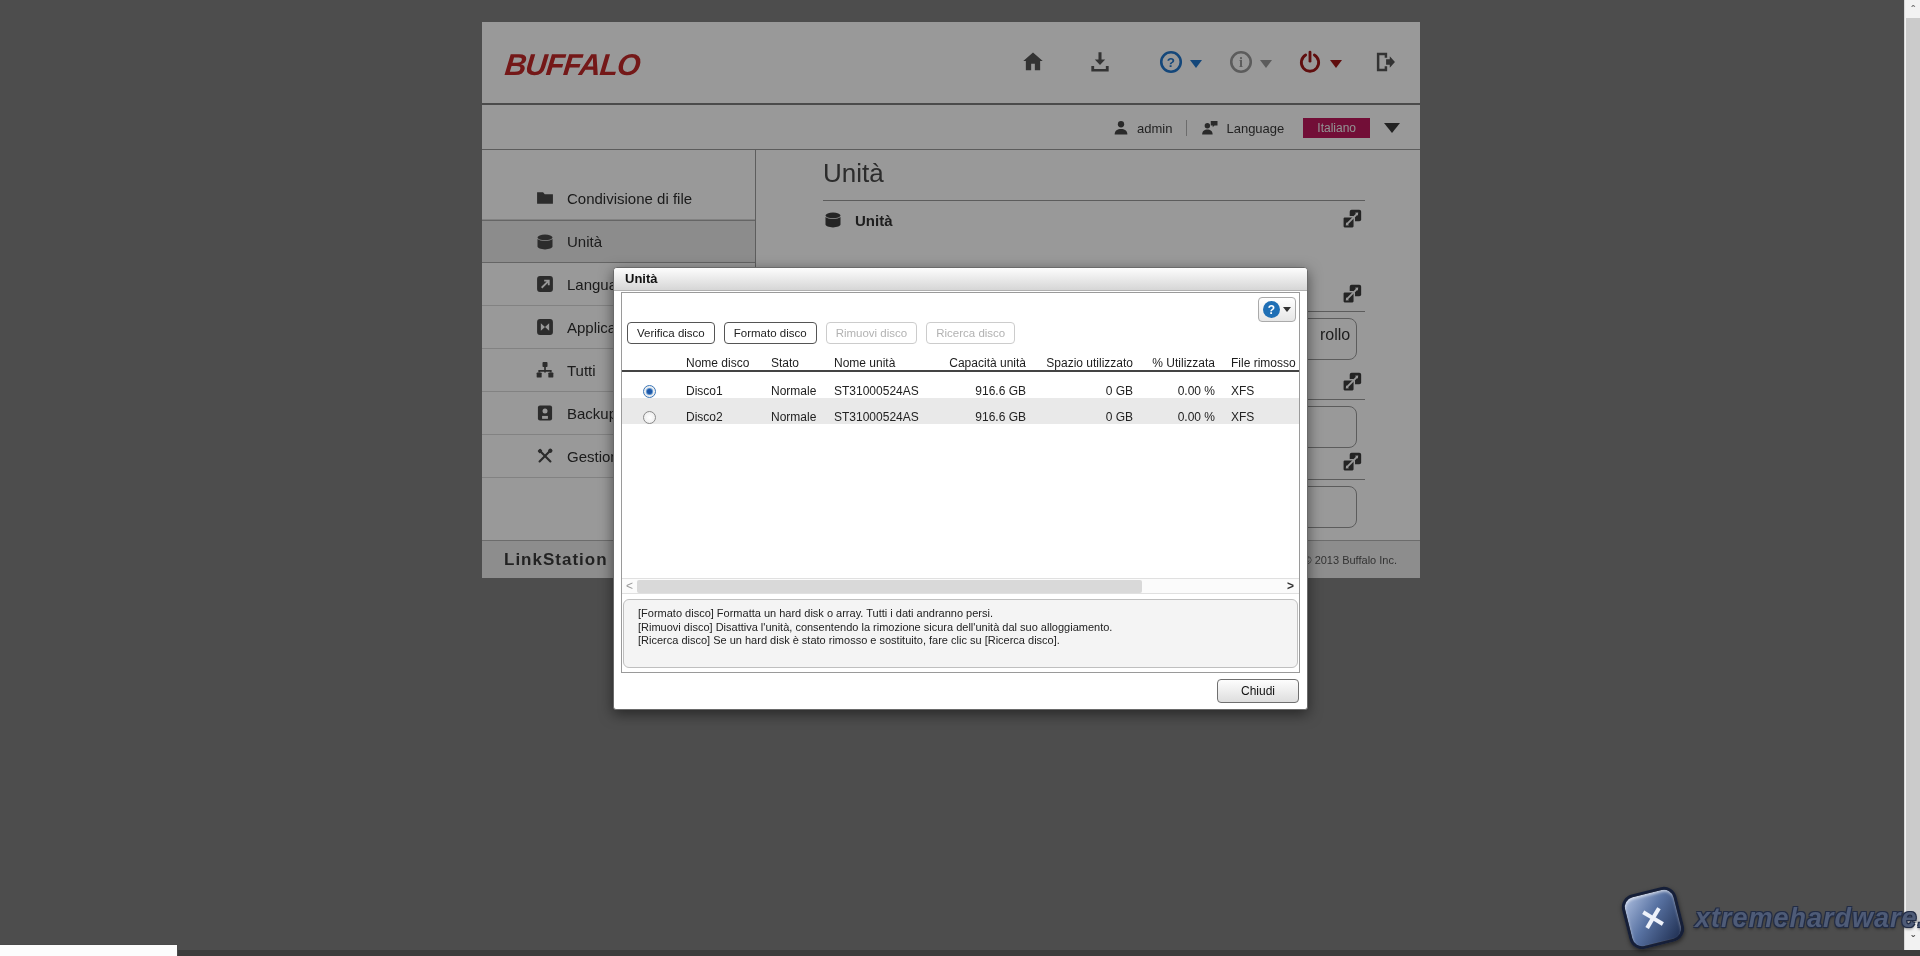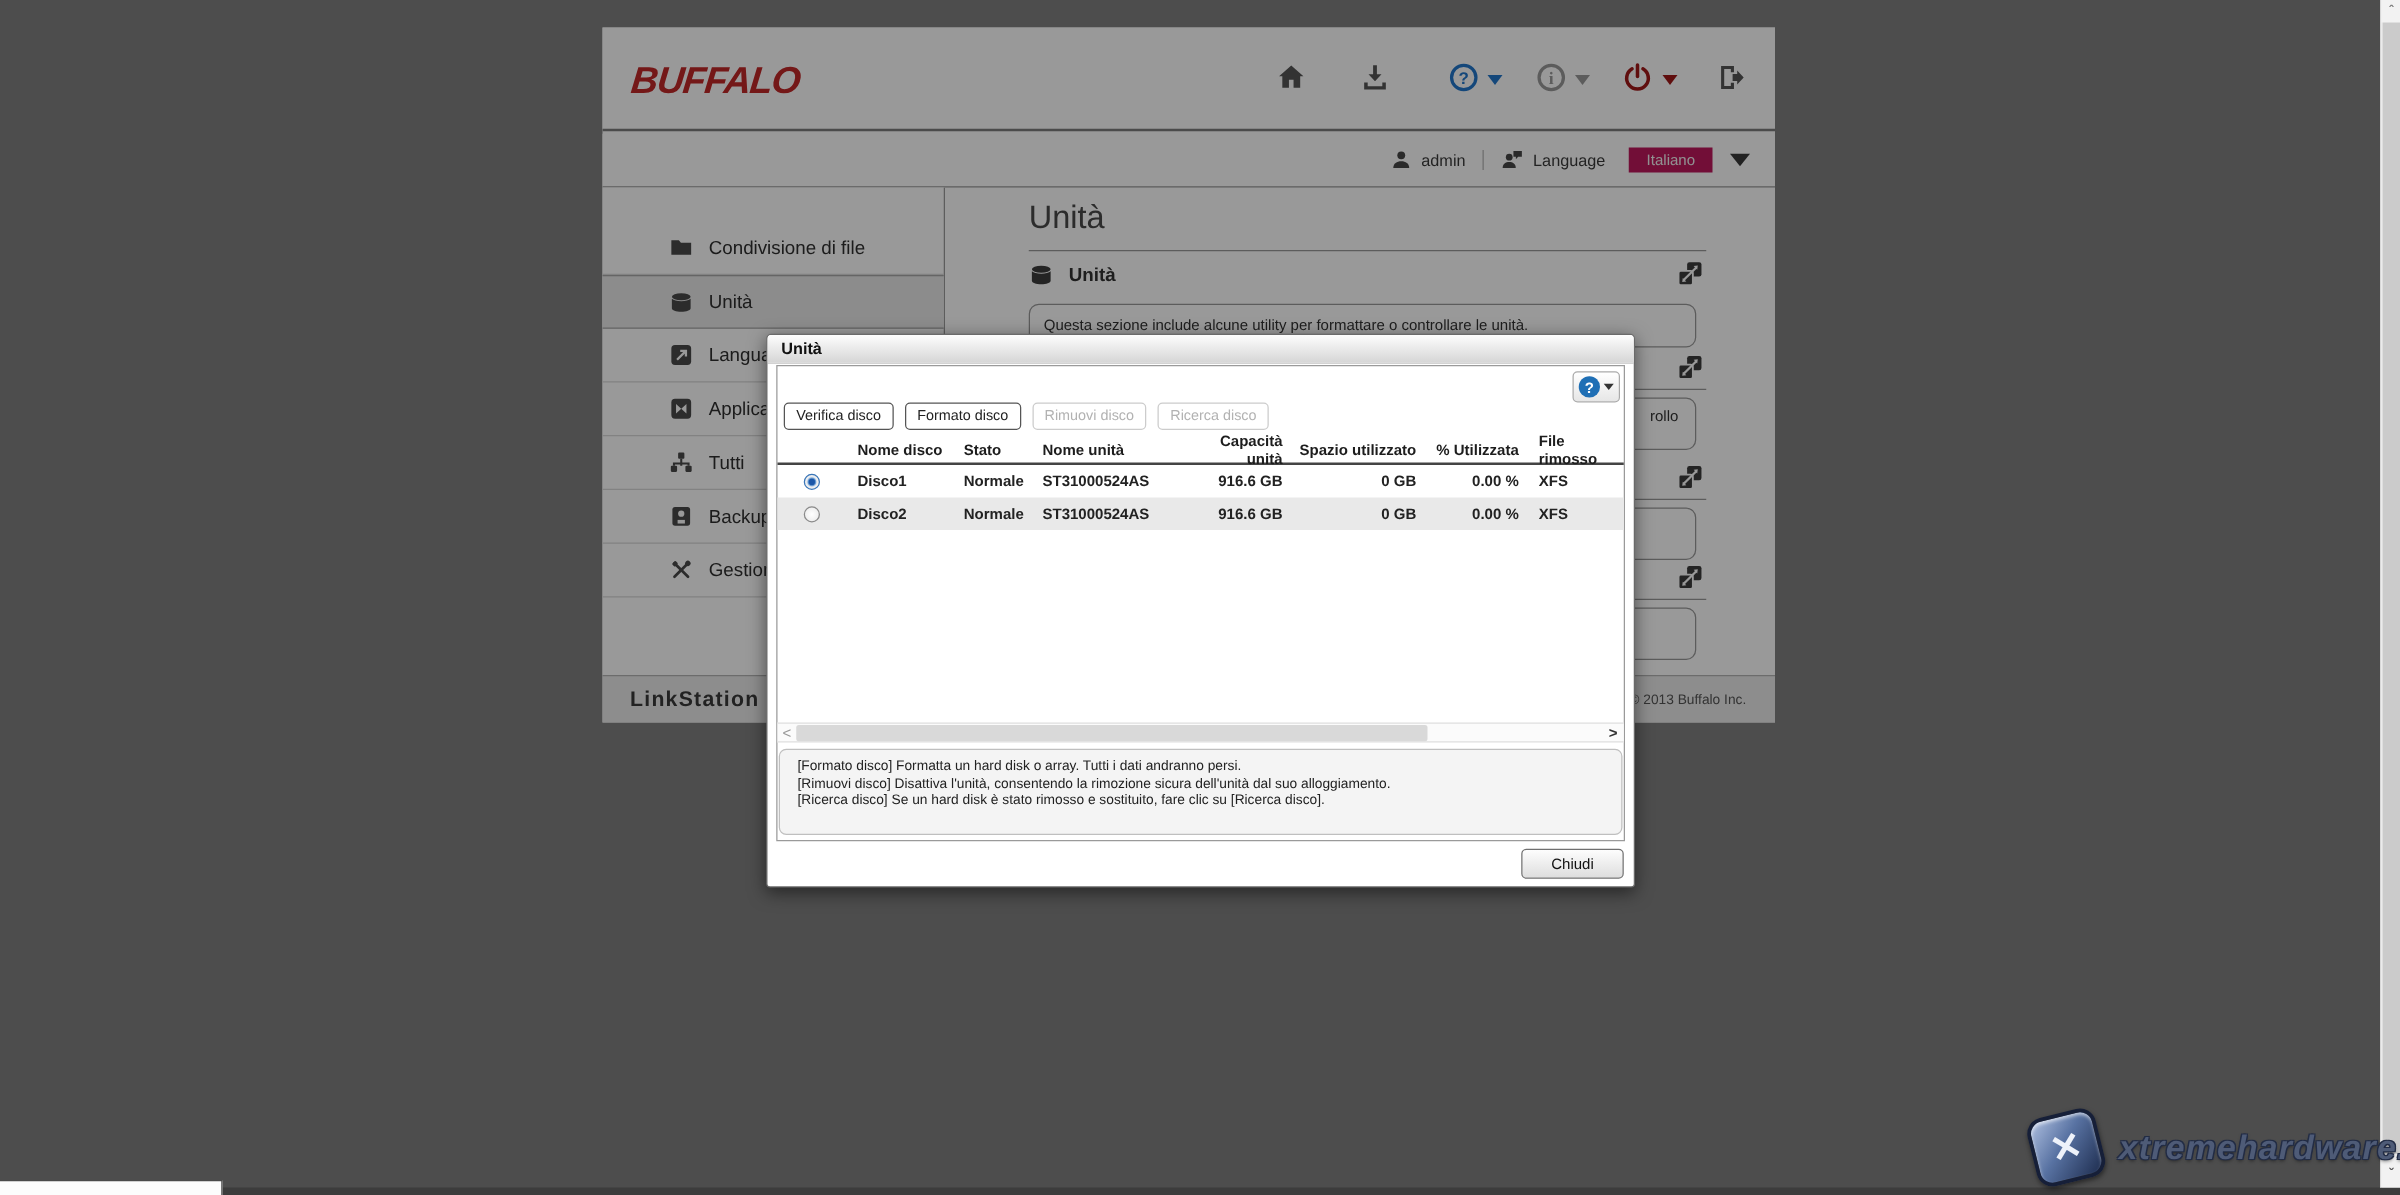--- a/index.html
+++ b/index.html
@@ -38,21 +38,21 @@
   
   .main-title{position:absolute;left:341px;top:136px;font-size:26px;color:#4a4a4a;font-weight:400;}
   .hr{position:absolute;left:341px;width:542px;height:0;border-top:1px solid #9a9a9a;}
   .sec-ico{position:absolute;width:20px;height:20px;color:#3d3d3d;}
   .sec-ico svg{width:20px;height:20px;display:block;}
   .sec-label{position:absolute;font-size:15px;font-weight:bold;color:#333;}
   .pop-ico{position:absolute;width:22px;height:22px;color:#3d3d3d;}
   .pop-ico svg{width:22px;height:22px;display:block;}
   .desc-box{position:absolute;left:341px;width:534px;border:1px solid #9a9a9a;border-radius:8px;background:#fff;
             font-size:12px;color:#333;padding:9px 11px;}
-  .frag{position:absolute;font-size:12px;color:#333;}
+  .frag{position:absolute;font-size:16px;color:#333;}
 
   .page-footer{position:absolute;left:0;top:518px;width:938px;height:38px;background:#ececec;border-top:1px solid #b5b5b5;}
   .ls-brand{position:absolute;left:22px;top:9px;font-size:17px;font-weight:bold;color:#3a3a3a;letter-spacing:1px;}
   .copyright{position:absolute;right:23px;top:13px;font-size:11px;color:#555;}
 
   
   .overlay{position:absolute;left:0;top:0;width:1920px;height:956px;background:rgba(0,0,0,0.40);z-index:50;}
 
   
   .dialog{position:absolute;left:613px;top:267px;width:695px;height:443px;background:#fff;border:1px solid #6a6a6a;
@@ -67,21 +67,21 @@
   .help-ball{width:17px;height:17px;border-radius:50%;background:#1f6fb5;color:#fff;font-size:12px;font-weight:bold;
              display:flex;align-items:center;justify-content:center;}
   .help-caret{width:0;height:0;border-left:4px solid transparent;border-right:4px solid transparent;border-top:5px solid #333;}
 
   .dlg-buttons{position:absolute;left:5px;top:29px;display:flex;gap:9px;}
   .dbtn{height:22px;padding:0 9px;border:1px solid #555;border-radius:4px;background:#fff;font-size:11.5px;color:#222;
         font-family:"Liberation Sans",sans-serif;cursor:pointer;}
   .dbtn.disabled{border-color:#ccc;color:#b2b2b2;cursor:default;}
 
   .dtable{position:absolute;left:0;top:56px;width:677px;}
-  .trow{display:flex;align-items:center;height:26px;font-weight:bold;}
+  .trow{display:flex;align-items:flex-end;height:26px;}
   .trow.thead{height:23px;border-bottom:2px solid #444;font-size:12px;color:#1d1d1d;}
   .trow.shade{background:#e9e9e9;}
   .c1{width:55px;display:flex;justify-content:center;}
   .c2{width:85px;padding-left:9px;} .c3{width:65px;padding-left:9px;} .c4{width:120px;padding-left:7px;}
   .c5{width:85px;text-align:right;padding-right:6px;} .c6{width:105px;text-align:right;padding-right:4px;}
   .c7{width:86px;text-align:right;padding-right:8px;} .c8{width:76px;padding-left:8px;}
 
   .radio{width:13px;height:13px;border-radius:50%;border:1px solid #8a8a8a;background:radial-gradient(#fff,#e8e8e8);position:relative;cursor:pointer;}
   .radio.on{border-color:#3a76b8;}
   .radio.on::after{content:"";position:absolute;left:3px;top:3px;width:5px;height:5px;border-radius:50%;background:#1c57a8;box-shadow:0 0 1px 1px #4a86c8;}
@@ -276,23 +276,20 @@
         </svg>
     </div>
     <div class="sec-label" style="left:373px;top:190px">Unità</div>
     <div class="pop-ico" style="left:859px;top:186px">
       <svg viewBox="0 0 24 24">
           <rect x="9.5" y="2" width="12.5" height="12.5" rx="2" fill="currentColor"></rect>
           <rect x="2" y="9.5" width="12.5" height="12.5" rx="2" fill="currentColor" stroke="#fff" stroke-width="1.6"></rect>
           <path d="M6.5 17.5L17.5 6.5" stroke="#fff" stroke-width="2"></path>
           <path d="M5.2 19.2l3.6-.5-3.1-3.1zM18.8 4.8l-.5 3.6-3.1-3.1z" fill="#fff"></path>
         </svg>
-    </div>
-    <div class="desc-box" style="top:221px;height:35px">
-      <span>Questa sezione include alcune utility per formattare o controllare le unità.</span>
     </div>
 
     <div class="pop-ico" style="left:859px;top:261px">
       <svg viewBox="0 0 24 24">
           <rect x="9.5" y="2" width="12.5" height="12.5" rx="2" fill="currentColor"></rect>
           <rect x="2" y="9.5" width="12.5" height="12.5" rx="2" fill="currentColor" stroke="#fff" stroke-width="1.6"></rect>
           <path d="M6.5 17.5L17.5 6.5" stroke="#fff" stroke-width="2"></path>
           <path d="M5.2 19.2l3.6-.5-3.1-3.1zM18.8 4.8l-.5 3.6-3.1-3.1z" fill="#fff"></path>
         </svg>
     </div>

